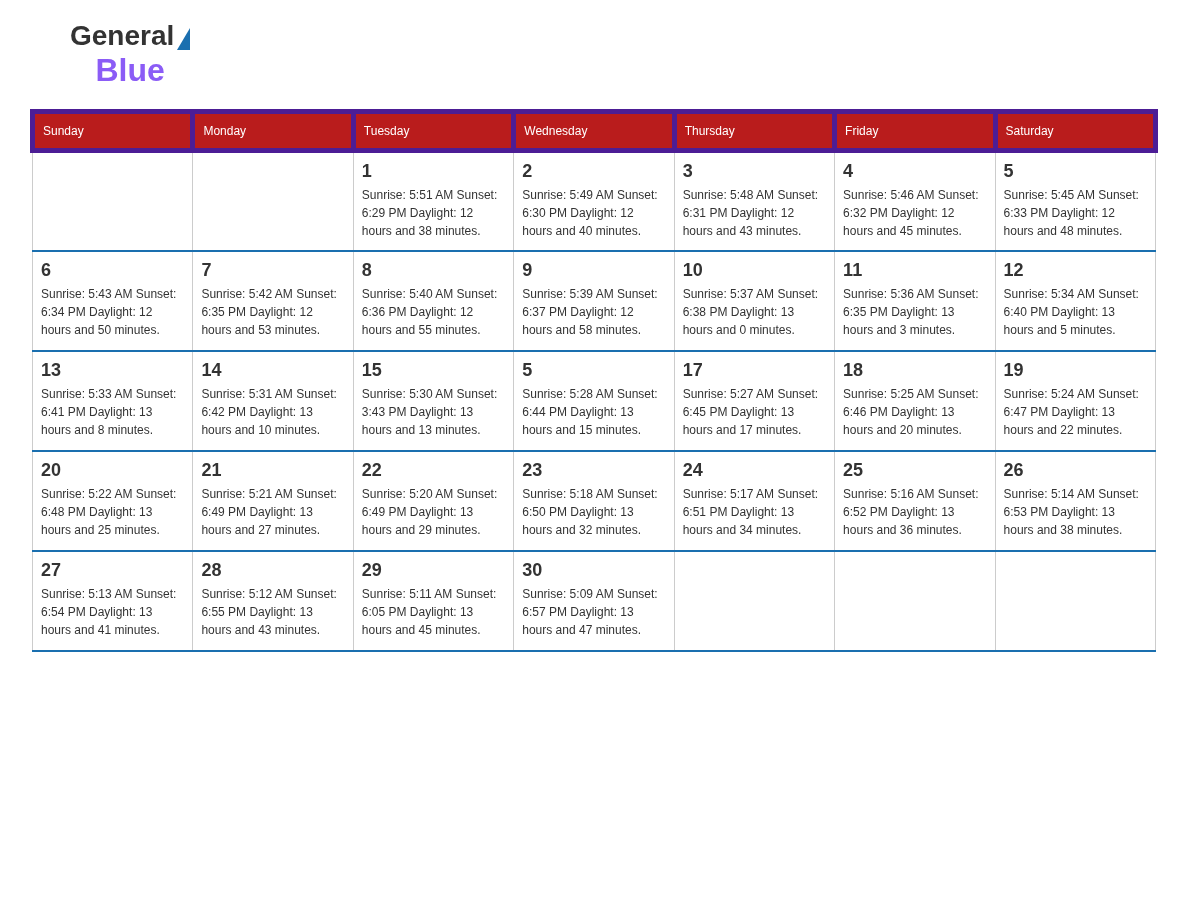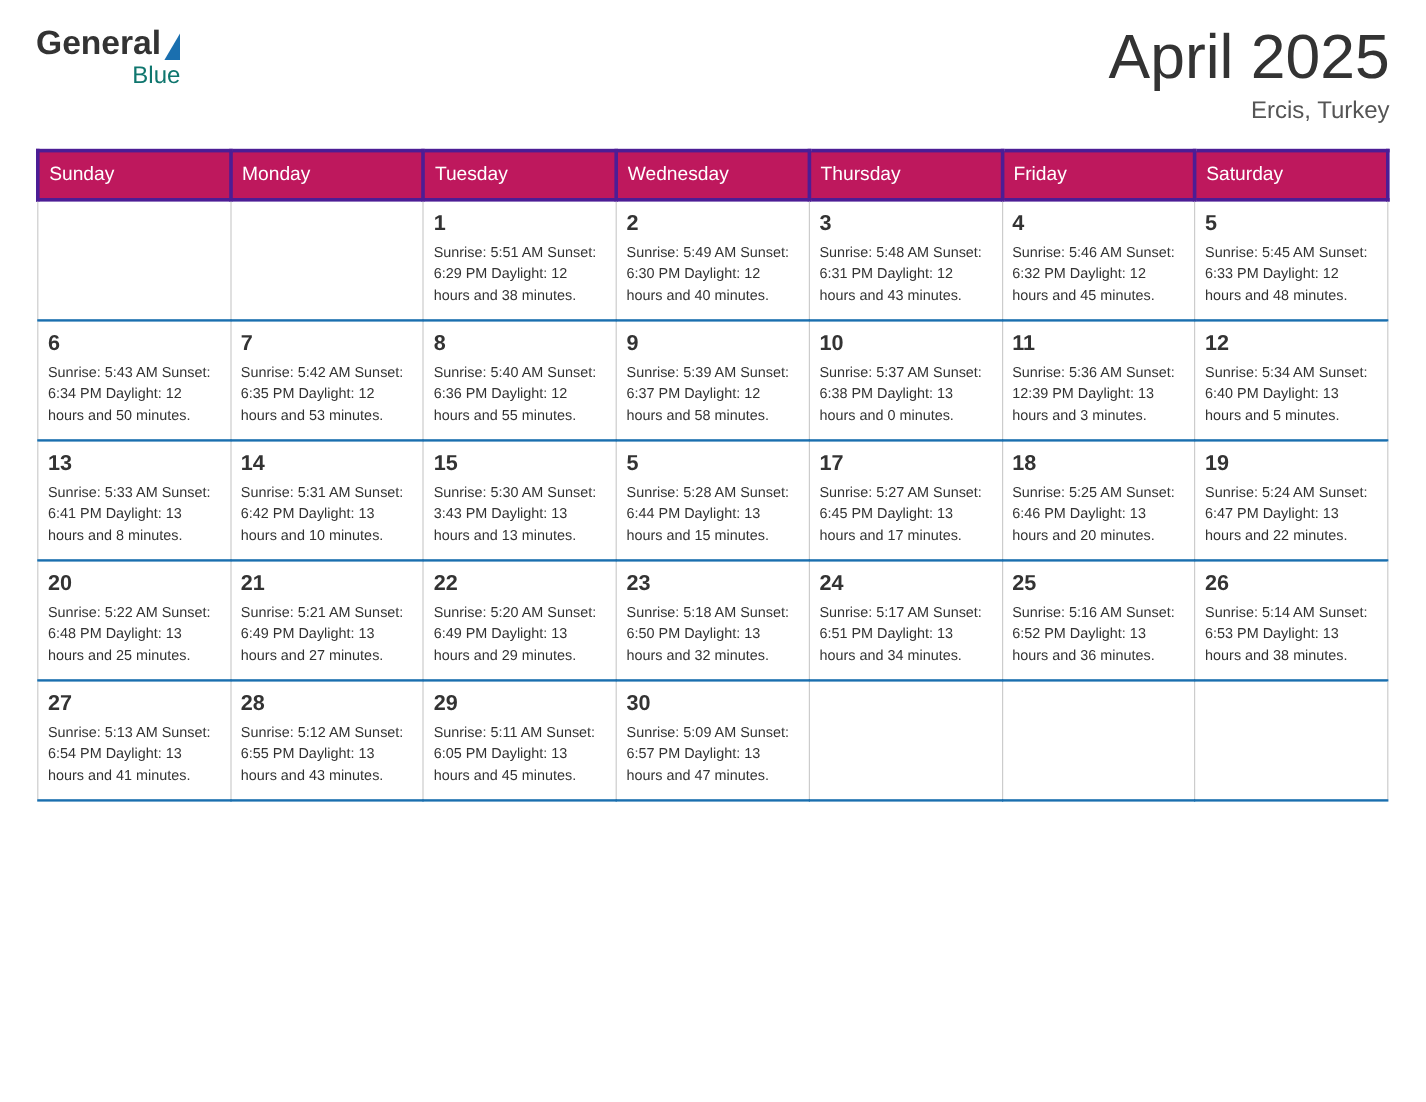--- a/index.html
+++ b/index.html
@@ -20,23 +20,23 @@
     .logo {
       display: flex;
       align-items: center;
     }
     .logo-text-general {
       font-size: 28px;
       font-weight: bold;
       color: #333;
     }
     .logo-text-blue {
-      font-size: 20px;
-      font-weight: normal;
-      color: #0f766e;
+      font-size: 32px;
+      font-weight: bold;
+      color: #8b5cf6;
     }
     .title-area {
       text-align: right;
     }
     .calendar-title {
       font-size: 52px;
       font-weight: normal;
       color: #333;
       line-height: 1.1;
     }
@@ -44,27 +44,27 @@
       font-size: 20px;
       color: #555;
       margin-top: 4px;
     }
     table {
       width: 100%;
       border-collapse: collapse;
       table-layout: fixed;
     }
     thead tr th {
-      background-color: #be185d;
+      background-color: #b91c1c;
       color: #fff;
       padding: 10px 8px;
-      font-size: 16px;
+      font-size: 12px;
       font-weight: normal;
       text-align: left;
-      border: 3px solid #4c1d95;
+      border: 5px solid #4c1d95;
     }
     tbody tr td {
       vertical-align: top;
       border: 1px solid #ccc;
       padding: 8px;
       min-height: 100px;
       height: 100px;
     }
     tbody tr {
       border-bottom: 2px solid #1a6faf;
@@ -83,31 +83,27 @@
     }
     .empty-cell {
       background: #fff;
     }
   </style>
 </head>
 <body>
 
 <div class="header-area">
   <div class="logo">
-    <div style="display:flex; flex-direction:column; align-items:flex-end;">
+    <div style="display:flex; flex-direction:column; align-items:center;margin-left:40px;">
       <div style="display:flex; align-items:flex-end;">
         <span class="logo-text-general">General</span>
         <span style="display:inline-block; width:0; height:0; border-left: 13px solid transparent; border-right: 0px solid transparent; border-bottom: 22px solid #1a6faf; margin-left:3px; margin-bottom:2px;"></span>
       </div>
       <span class="logo-text-blue">Blue</span>
     </div>
-  </div>
-  <div class="title-area">
-    <div class="calendar-title">April 2025</div>
-    <div class="calendar-subtitle">Ercis, Turkey</div>
   </div>
 </div>
 
 <table>
   <thead>
     <tr>
     <th>Sunday</th>
         <th>Monday</th>
         <th>Tuesday</th>
         <th>Wednesday</th>
@@ -188,21 +184,21 @@
         <td>
           <span class="day-number">10</span>
           <div class="day-info">Sunrise: 5:37 AM
 Sunset: 6:38 PM
 Daylight: 13 hours
 and 0 minutes.</div>
         </td>
         <td>
           <span class="day-number">11</span>
           <div class="day-info">Sunrise: 5:36 AM
-Sunset: 12:39 PM
+Sunset: 6:35 PM
 Daylight: 13 hours
 and 3 minutes.</div>
         </td>
         <td>
           <span class="day-number">12</span>
           <div class="day-info">Sunrise: 5:34 AM
 Sunset: 6:40 PM
 Daylight: 13 hours
 and 5 minutes.</div>
         </td>

